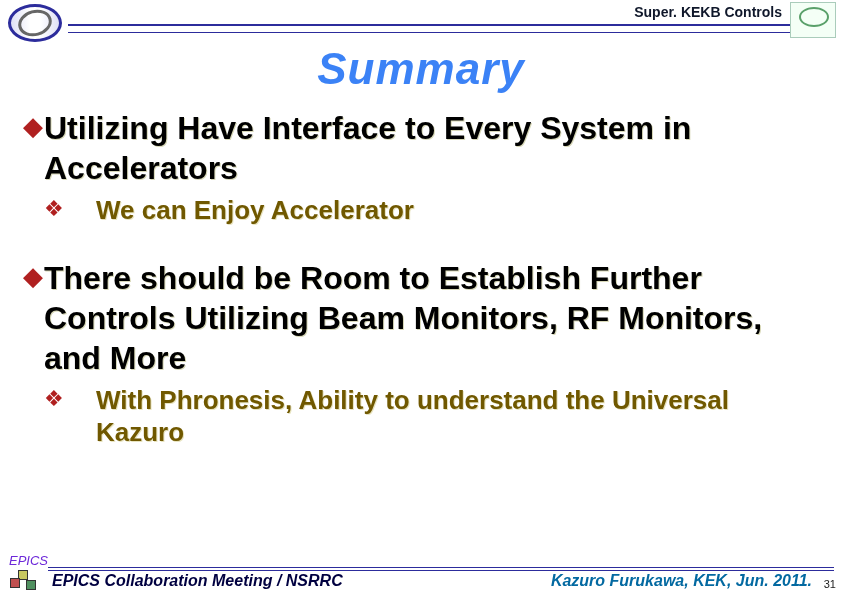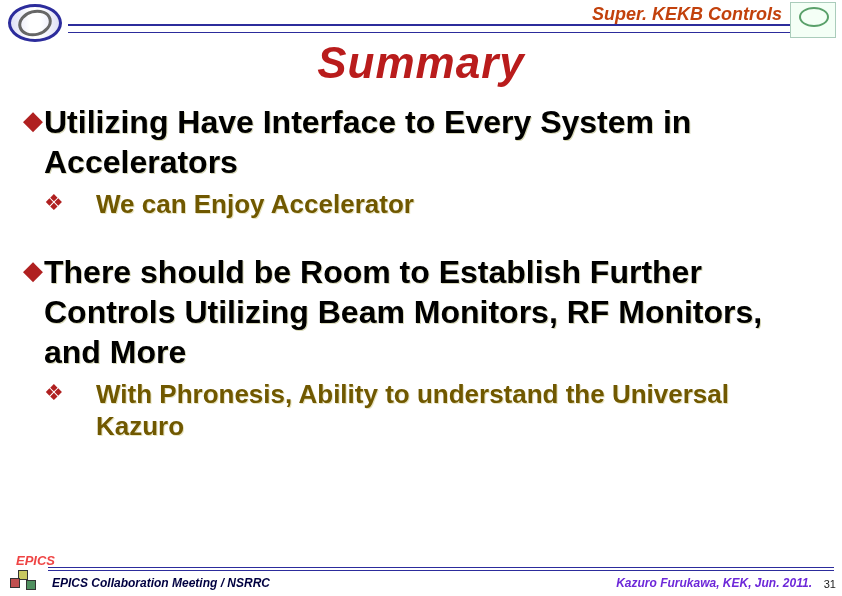--- a/index.html
+++ b/index.html
@@ -14,24 +14,23 @@
 
   .header {
     position: relative;
     height: 36px;
     width: 100%;
   }
   .header-label {
     position: absolute;
     right: 60px;
     top: 4px;
-    font-size: 18px;
+    font-size: 14px;
     font-weight: bold;
-    font-style: italic;
-    color: #c2410c;
+    color: #0f172a;
   }
   .header-line {
     position: absolute;
     left: 68px;
     right: 10px;
     top: 24px;
     height: 2px;
     background: #2c2c9c;
   }
   .header-line2 {
@@ -85,22 +84,22 @@
   .logo-right .caption {
     position:absolute; bottom:1px; left:0; right:0;
     font-size:7px; color:#338855; text-align:center;
   }
 
   .title {
     text-align: center;
     font-size: 44px;
     font-weight: 900;
     font-style: italic;
-    color: #b91c1c;
-    margin-top: 2px;
+    color: #3b82f6;
+    margin-top: 8px;
     letter-spacing: 1px;
   }
 
   .content {
     padding: 6px 22px 0 22px;
   }
 
   .item-l1 {
     display: flex;
     align-items: flex-start;
@@ -162,26 +161,26 @@
   }
   .epics-line2 {
     position: absolute;
     left: 48px; right: 8px;
     bottom: 23px;
     height: 1px;
     background: #2c2c9c;
   }
   .epics-label {
     position: absolute;
-    left: 16px;
+    left: 9px;
     bottom: 26px;
     font-size: 13px;
-    font-weight: 700;
-    font-style: italic;
-    color: #ef4444;
+    font-weight: 400;
+    font-style: italic;
+    color: #6d28d9;
   }
   .epics-logo {
     position: absolute;
     left: 6px;
     bottom: 2px;
     width: 34px;
     height: 22px;
   }
   .epics-logo .sq {
     position: absolute;
@@ -189,33 +188,33 @@
     border: 1px solid #333;
   }
   .epics-logo .sq.a { left:12px; top:0; background:#c8c860; }
   .epics-logo .sq.b { left:4px; top:8px; background:#c05050; }
   .epics-logo .sq.c { left:20px; top:10px; background:#509060; }
 
   .footer-left {
     position: absolute;
     left: 52px;
     bottom: 4px;
-    font-size: 12px;
+    font-size: 16px;
     font-style: italic;
     font-weight: bold;
     color: #000040;
   }
   .footer-right {
     position: absolute;
     right: 30px;
     bottom: 4px;
-    font-size: 12px;
+    font-size: 16px;
     font-style: italic;
     font-weight: bold;
-    color: #6d28d9;
+    color: #0369a1;
   }
   .page-num {
     position: absolute;
     right: 6px;
     bottom: 4px;
     font-size: 11px;
     color: #222;
     margin-top: 8px;
   }
 </style>

